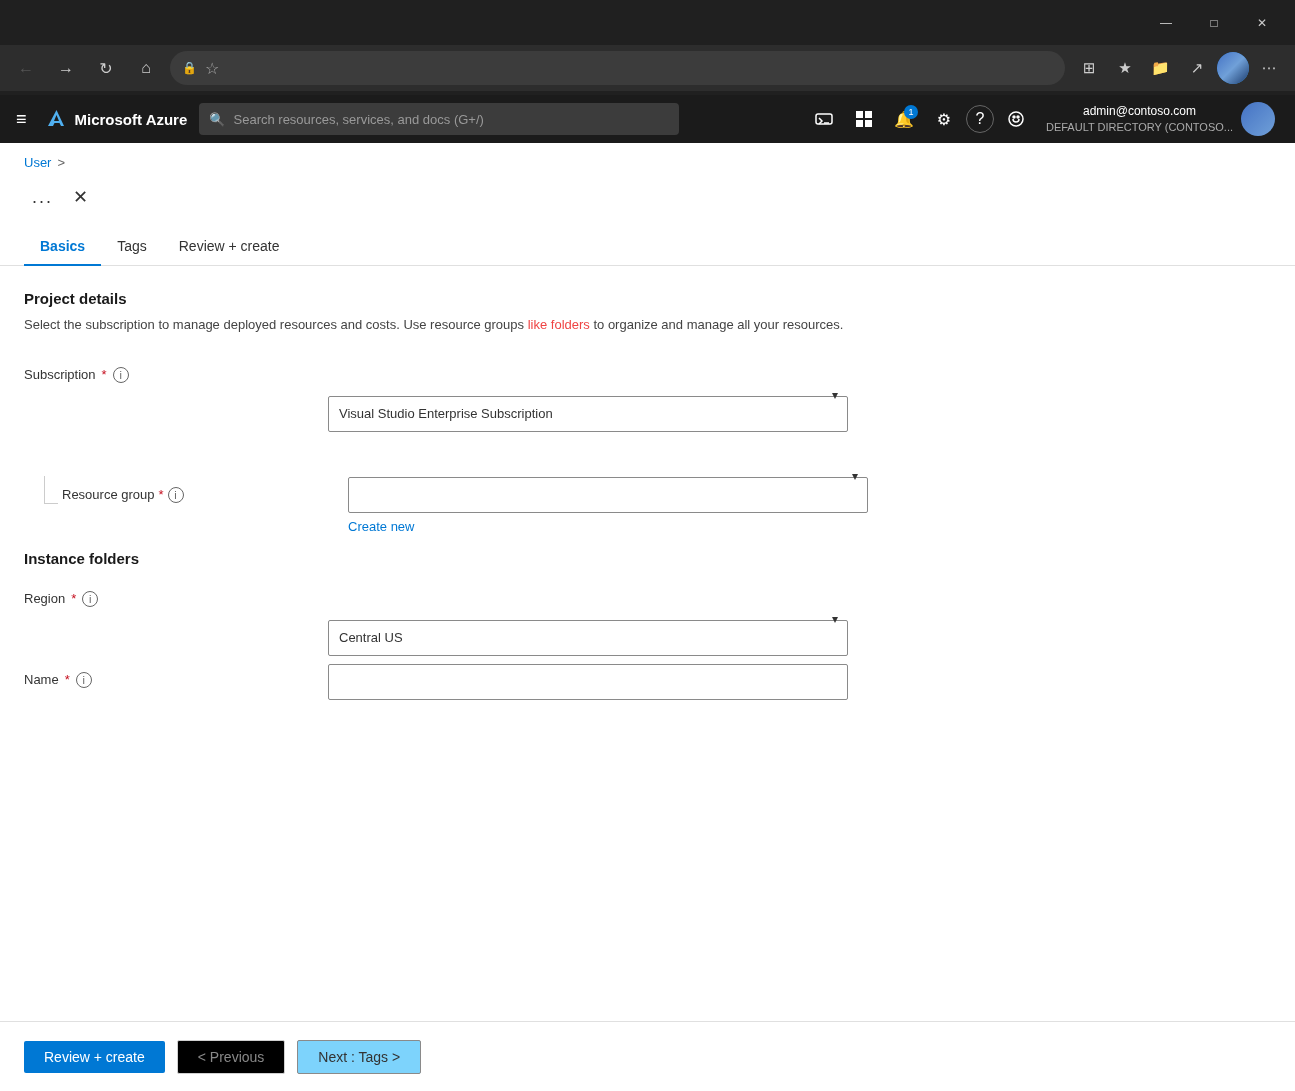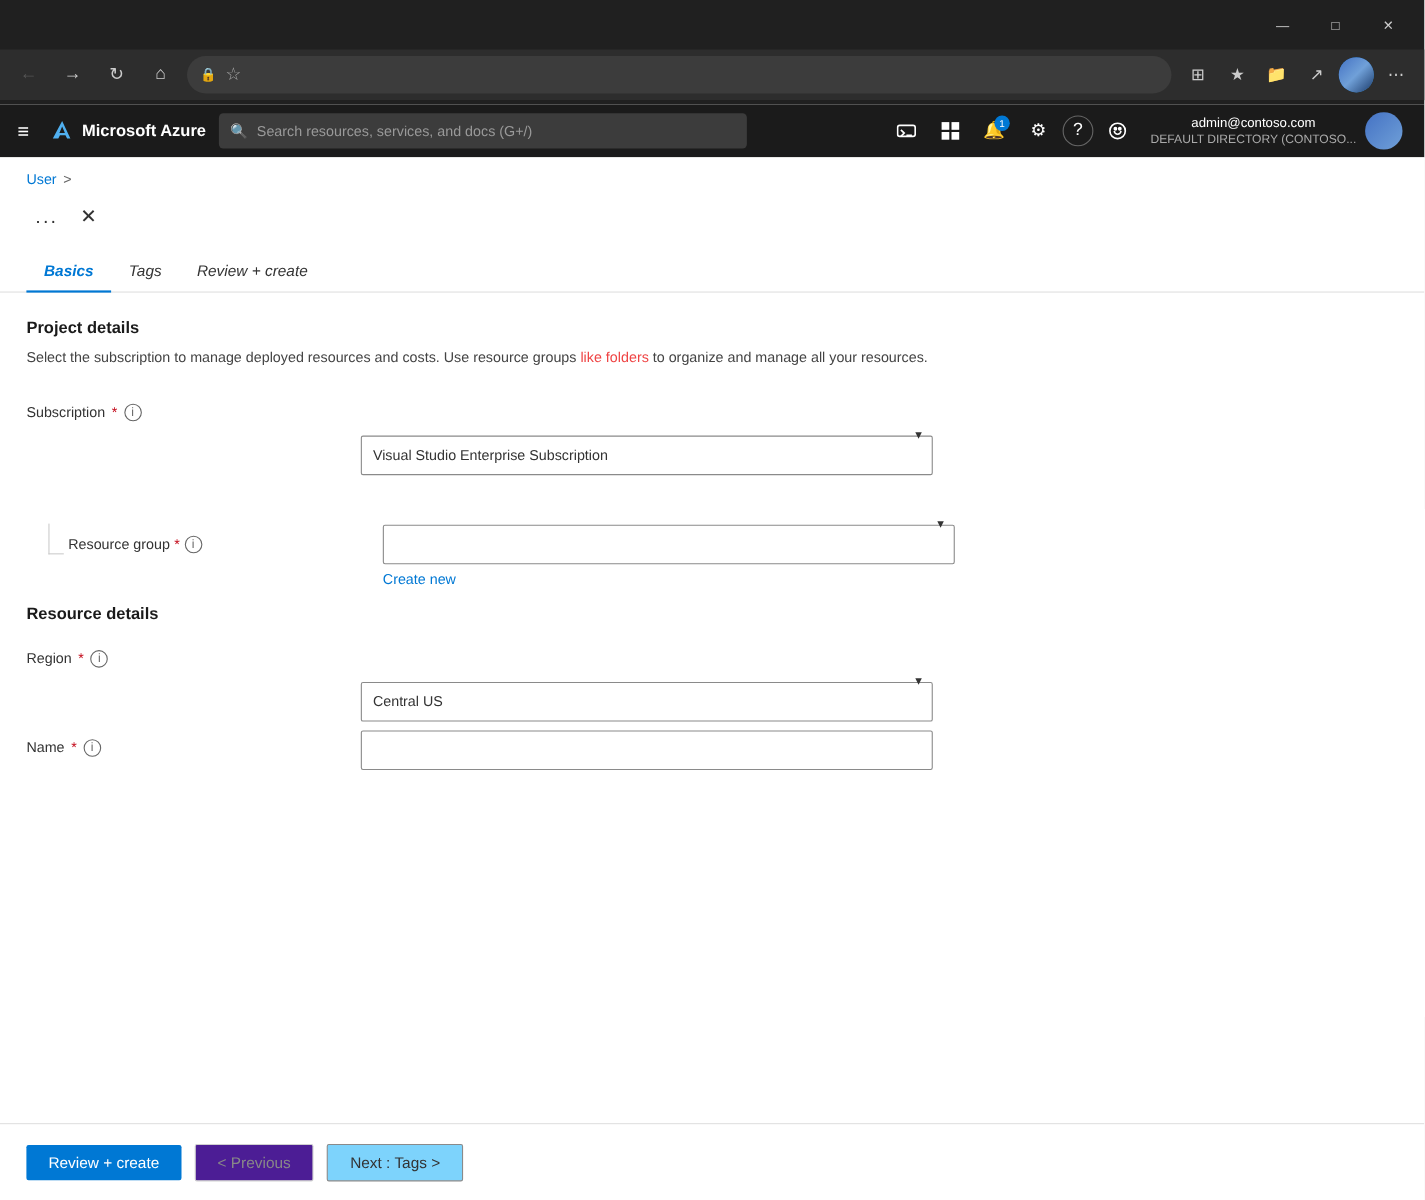--- a/index.html
+++ b/index.html
@@ -309,21 +309,20 @@
       border-bottom: 1px solid #e0e0e0;
       gap: 0;
     }
     .tab-item {
       padding: 10px 16px;
       font-size: 14px;
       cursor: pointer;
       color: #333;
       border-bottom: 2px solid transparent;
       margin-bottom: -1px;
-      font-style: italic;
     }
     .tab-item.active {
       color: #0078d4;
       border-bottom-color: #0078d4;
       font-weight: 600;
     }
 
     
     .form-content {
       padding: 24px 24px 24px;
@@ -442,21 +441,21 @@
       background: #0078d4;
       color: #fff;
       border: none;
       border-radius: 2px;
       padding: 8px 20px;
       font-size: 14px;
       cursor: pointer;
       font-weight: 500;
     }
     .btn-secondary {
-      background: #4c1d95;
+      background: #000000;
       color: #888;
       border: 1px solid #d0d0d0;
       border-radius: 2px;
       padding: 8px 20px;
       font-size: 14px;
       cursor: pointer;
       text-align: right;
     }
     .btn-outline {
       background: #7dd3fc;
@@ -634,21 +633,21 @@
               <option value=""></option>
             </select>
             <span class="select-arrow">▾</span>
           </div>
           <a class="create-new-link">Create new</a>
         </div>
       </div>
     </div>
 
     <div class="instance-section">
-      <div class="section-title">Resource details</div>
+      <div class="section-title">Instance folders</div>
 
       <div class="sub-form-row" style="margin-top:16px;">
         <div class="form-label-col">
           <span class="form-label">Region</span>
           <span class="required-star">*</span>
           <div class="info-icon">i</div>
         </div>
         <div class="form-control-col">
           <div class="select-wrapper">
             <select>

